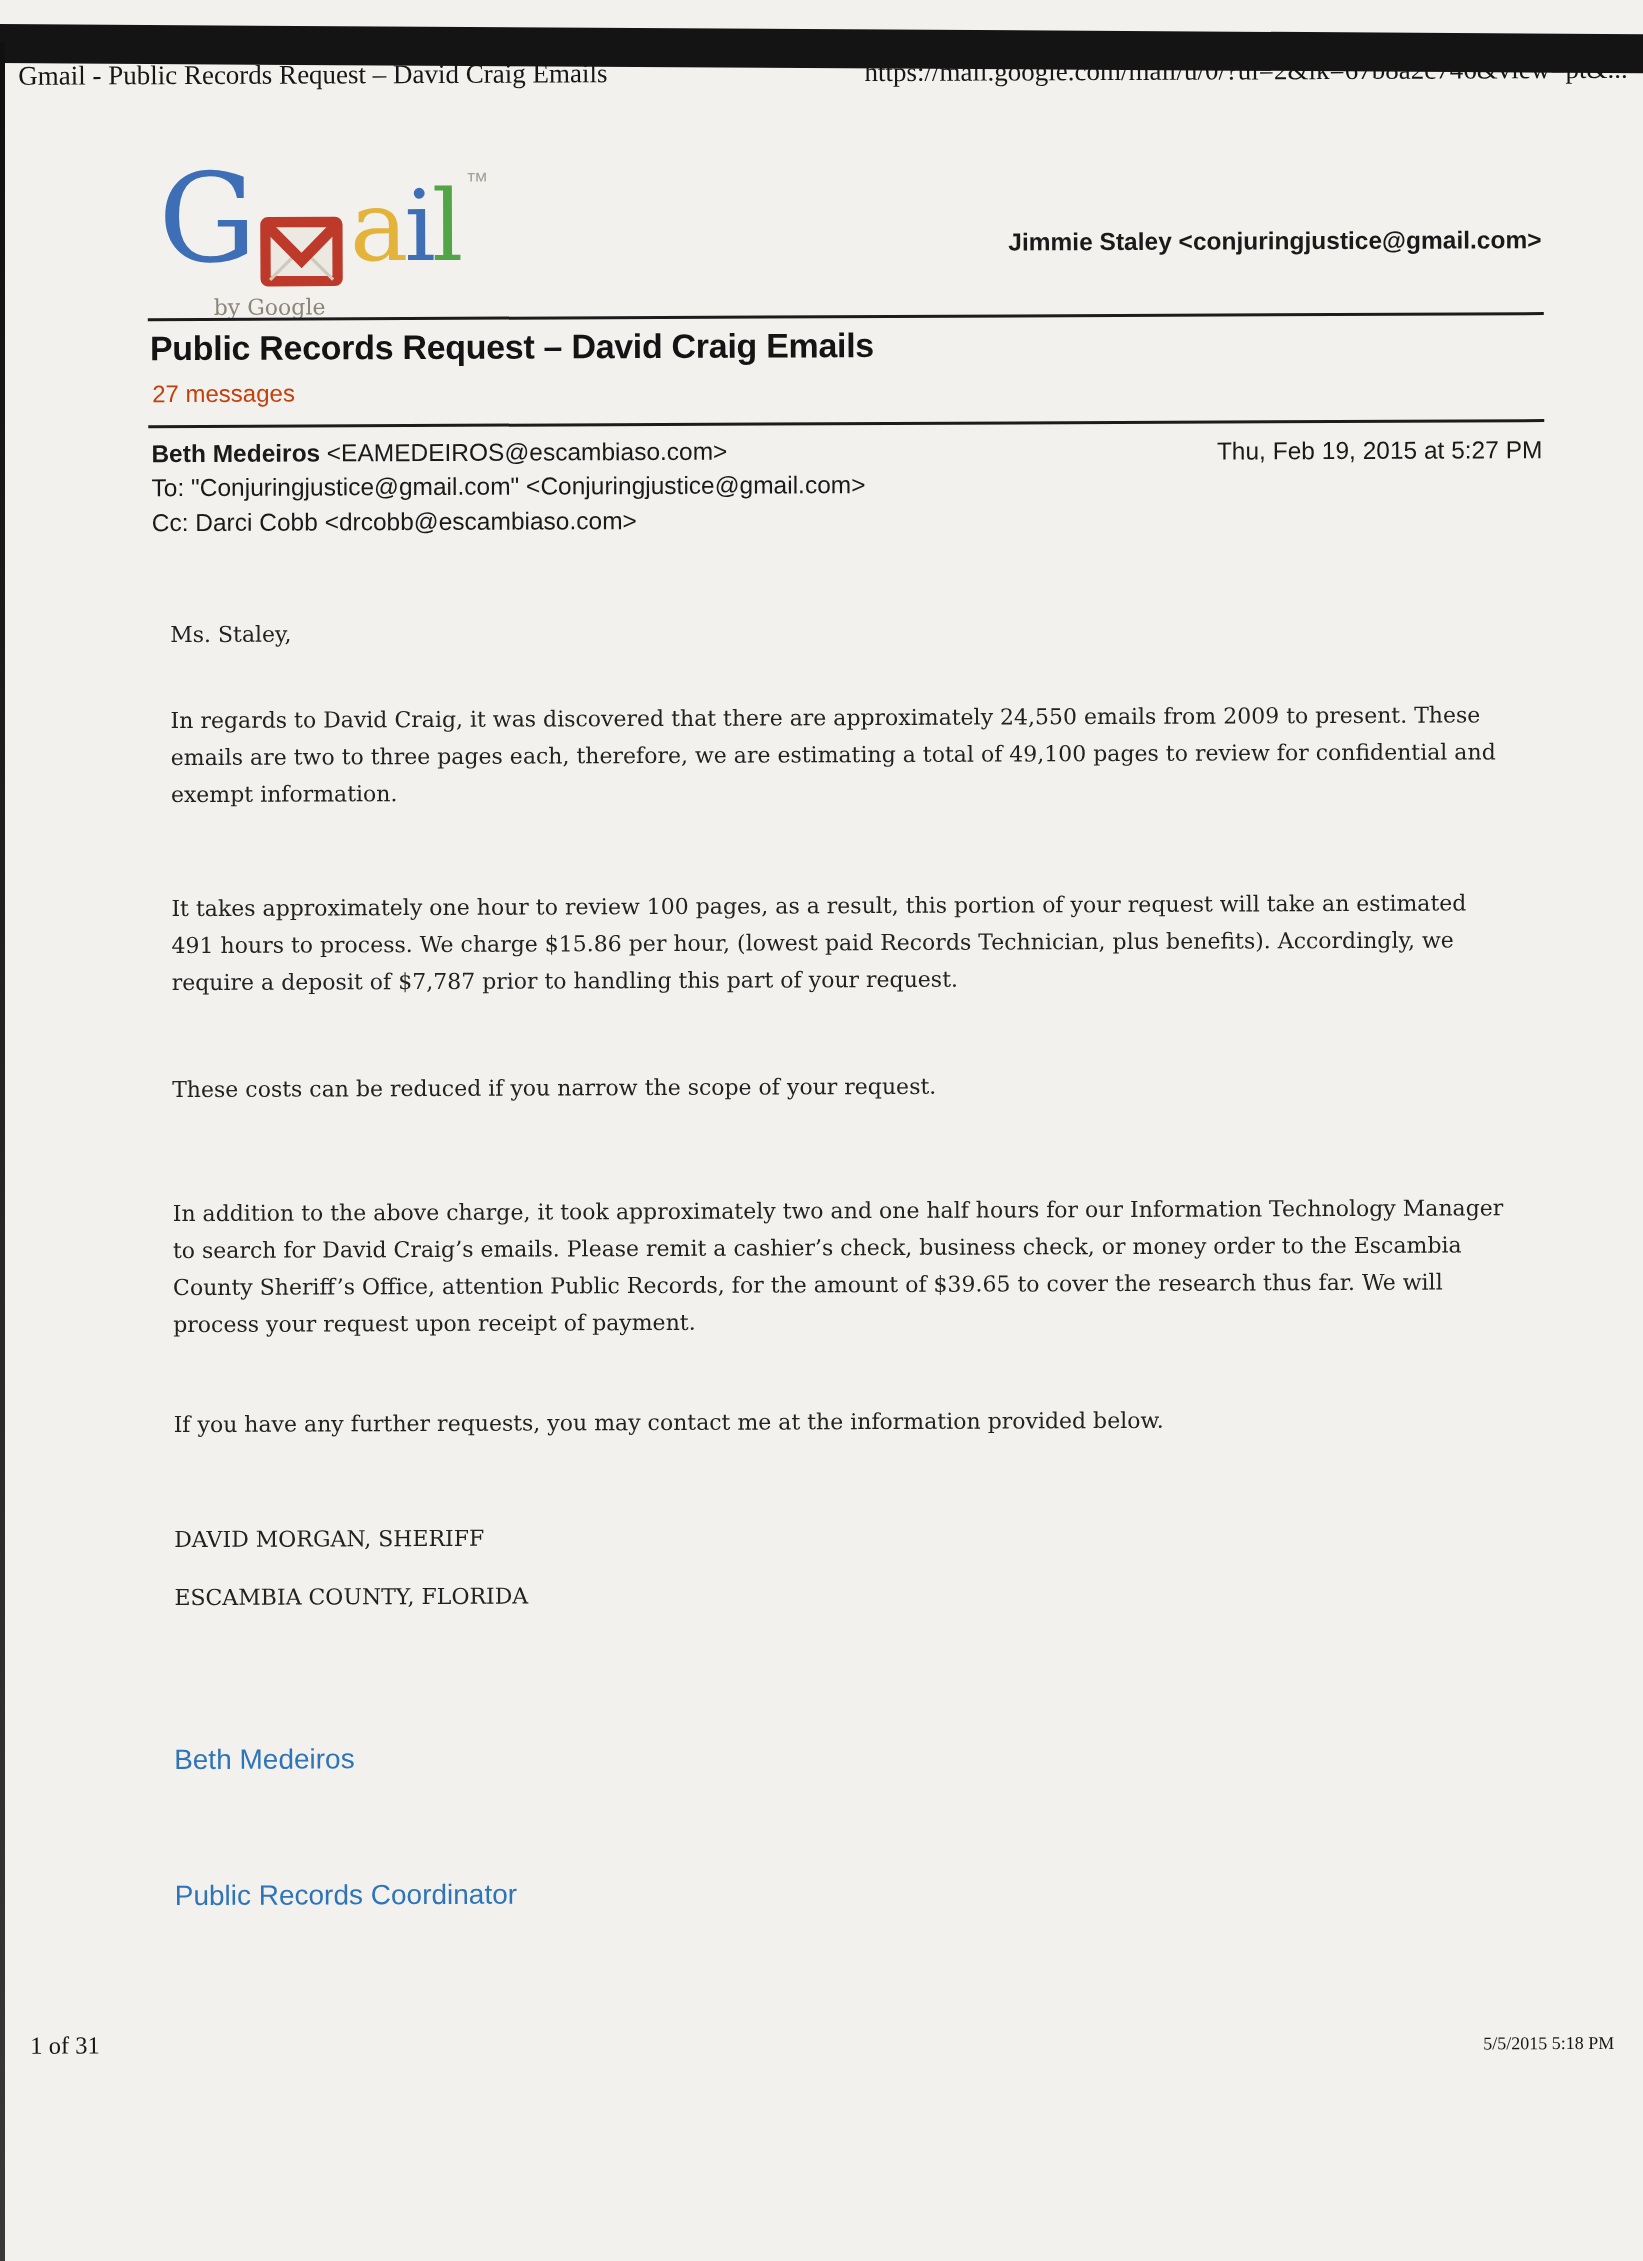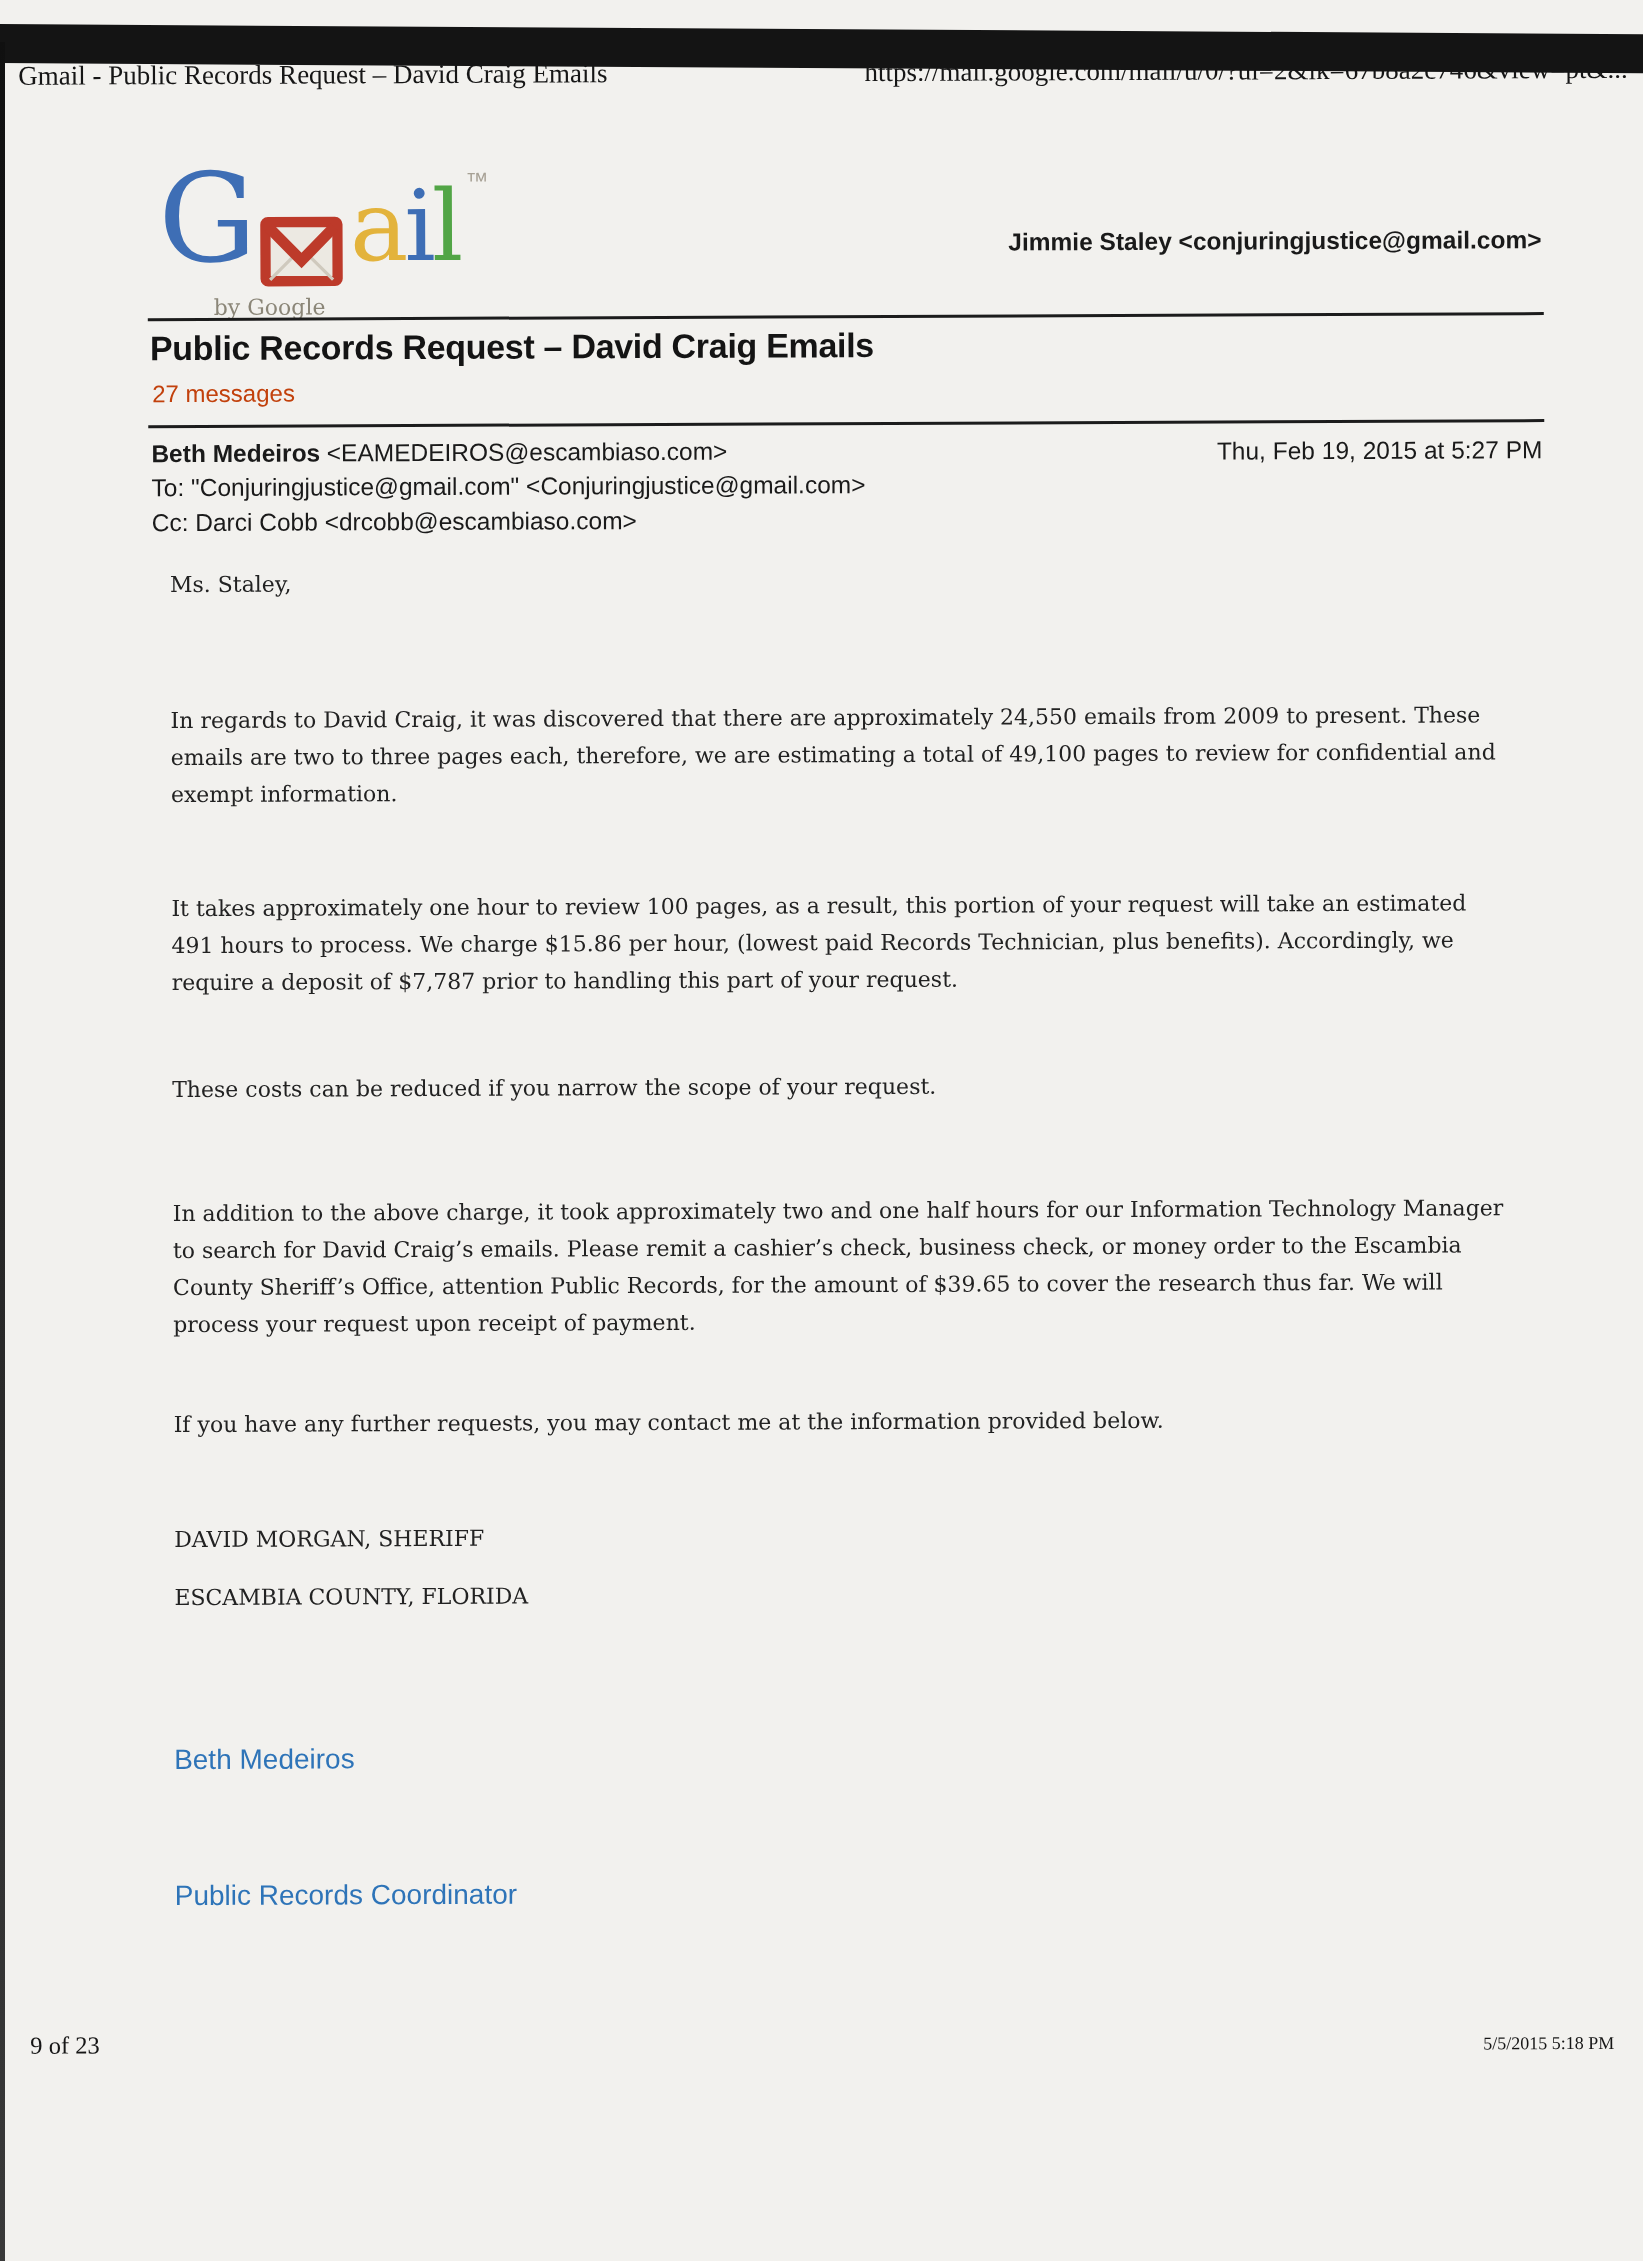--- a/index.html
+++ b/index.html
@@ -127,21 +127,21 @@
   .to-row { position: absolute; left: 151px; top: 432px; font-size: 24.5px; color: #1a1a1a; }
   .cc-row { position: absolute; left: 151px; top: 467px; font-size: 24.5px; color: #1a1a1a; }
 
   .body-text {
     position: absolute; left: 169px;
     font-family: "DejaVu Serif", serif;
     font-size: 22px; color: #222;
     line-height: 37px;
     white-space: pre;
   }
-  .salutation { top: 524px; text-align: center; }
+  .salutation { top: 574px; text-align: center; }
   .para-1 { top: 660px; }
   .para-2 { top: 848px; }
   .para-3 { top: 1029px; }
   .para-4 { top: 1153px; }
   .para-5 { top: 1364px; }
   .sig-caps-1 { top: 1479px; }
   .sig-caps-2 { top: 1537px; }
 
   .sig-blue {
     position: absolute; left: 168px;
@@ -220,18 +220,18 @@
 County Sheriff’s Office, attention Public Records, for the amount of $39.65 to cover the research thus far. We will
 process your request upon receipt of payment.</div>
     <div class="body-text para-5">If you have any further requests, you may contact me at the information provided below.</div>
 
     <div class="body-text sig-caps-1">DAVID MORGAN, SHERIFF</div>
     <div class="body-text sig-caps-2">ESCAMBIA COUNTY, FLORIDA</div>
 
     <div class="sig-blue sig-name">Beth Medeiros</div>
     <div class="sig-blue sig-title">Public Records Coordinator</div>
 
-    <div class="footer-page">9 of 23</div>
+    <div class="footer-page">1 of 31</div>
     <div class="footer-time">5/5/2015 5:18 PM</div>
 
   </div>
 </div>
 
 
 </body></html>

